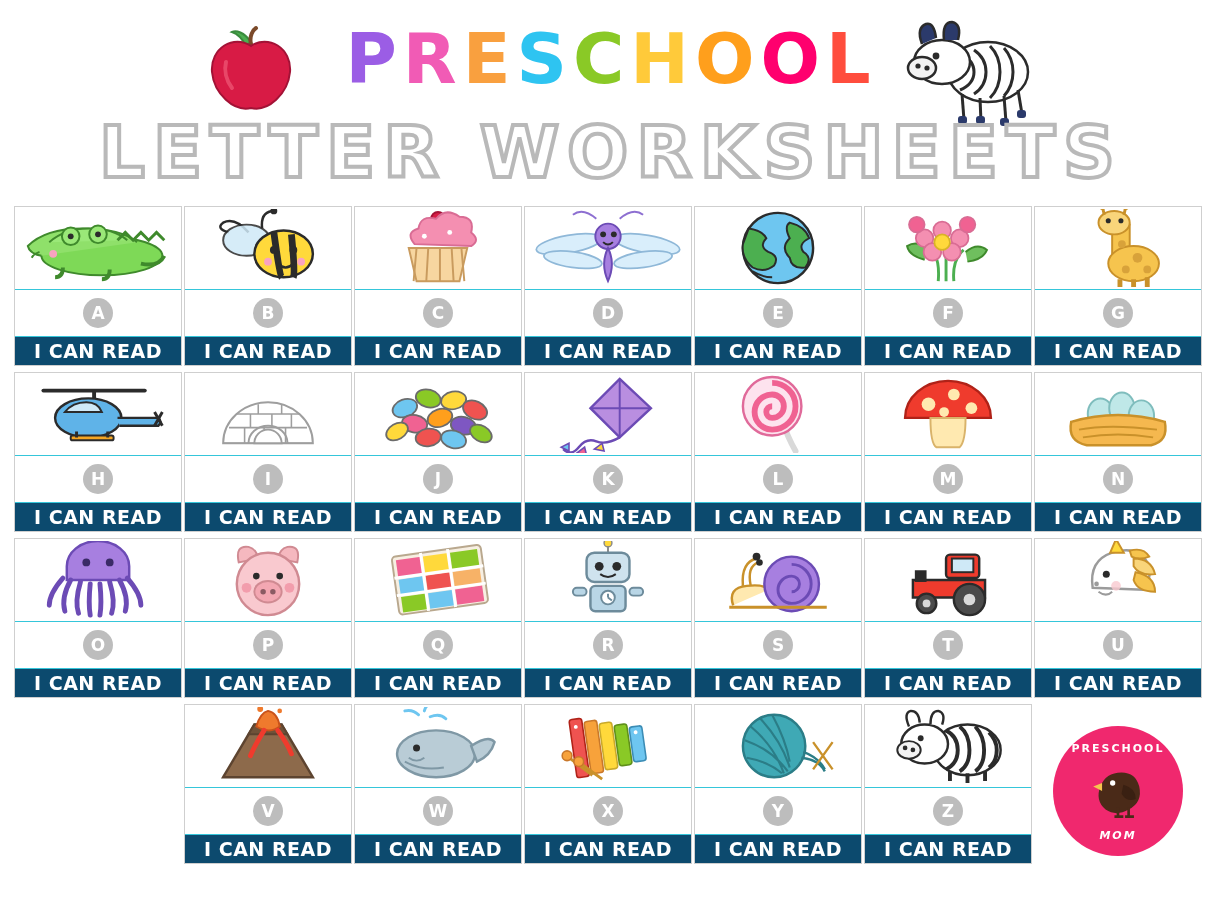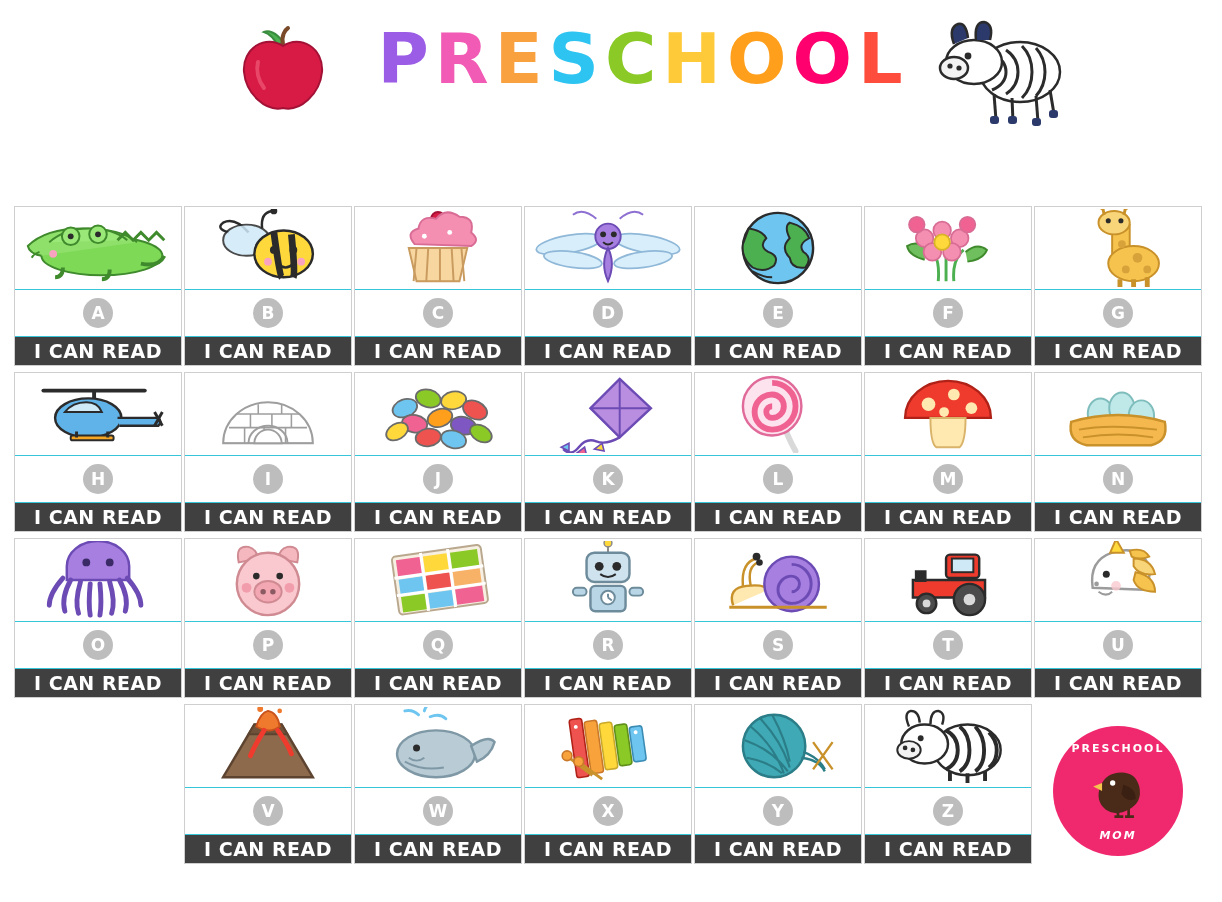--- a/index.html
+++ b/index.html
@@ -11,21 +11,20 @@
     width: 1222px;
     height: 902px;
     font-family: "Liberation Sans", sans-serif;
     overflow: hidden;
   }
   #page {
     position: relative;
     width: 1178px;
     height: 902px;
     background: #ffffff;
-    padding-left: 32px;
   }
 
   
   .header {
     position: relative;
     height: 196px;
   }
   .title-main {
     position: absolute;
     top: 18px;
@@ -118,21 +117,21 @@
     color: #ffffff;
     font-size: 17px;
     font-weight: bold;
     display: flex;
     align-items: center;
     justify-content: center;
     font-family: "DejaVu Sans", sans-serif;
   }
   .card-banner {
     flex: 1 1 auto;
-    background: #404040;
+    background: #0c4a6e;
     color: #ffffff;
     font-size: 19px;
     font-weight: bold;
     letter-spacing: 0.5px;
     display: flex;
     align-items: center;
     justify-content: center;
     font-family: "DejaVu Sans", sans-serif;
   }
 
@@ -207,20 +206,21 @@
         <path d="M80 88 l1 24" stroke="#2b2b2b" stroke-width="3" fill="none"></path>
         <path d="M104 86 l2 26" stroke="#2b2b2b" stroke-width="3" fill="none"></path>
         <path d="M118 80 l4 24" stroke="#2b2b2b" stroke-width="3" fill="none"></path>
         <rect x="58" y="106" width="9" height="8" rx="3" fill="#2b3a6b"></rect>
         <rect x="76" y="106" width="9" height="8" rx="3" fill="#2b3a6b"></rect>
         <rect x="100" y="108" width="9" height="8" rx="3" fill="#2b3a6b"></rect>
         <rect x="117" y="100" width="9" height="8" rx="3" fill="#2b3a6b"></rect>
       </svg>
     </div>
 
+    <div class="title-sub">LETTER WORKSHEETS</div>
   </div>
 
   <div class="grid">
 
     <div class="card">
       <div class="card-art">
         <svg viewBox="0 0 160 80" width="160" height="78">
           <ellipse cx="84" cy="48" rx="62" ry="20" fill="#7ed957" stroke="#3f8a2c" stroke-width="2"></ellipse>
           <path d="M22 48 q-12 -2 -14 -10 q18 -18 56 -18 q40 0 56 14" fill="#8fe06a" stroke="#3f8a2c" stroke-width="2"></path>
           <path d="M30 34 q16 -14 40 -14 q26 0 40 12" fill="#9ae878" stroke="#3f8a2c" stroke-width="2"></path>

